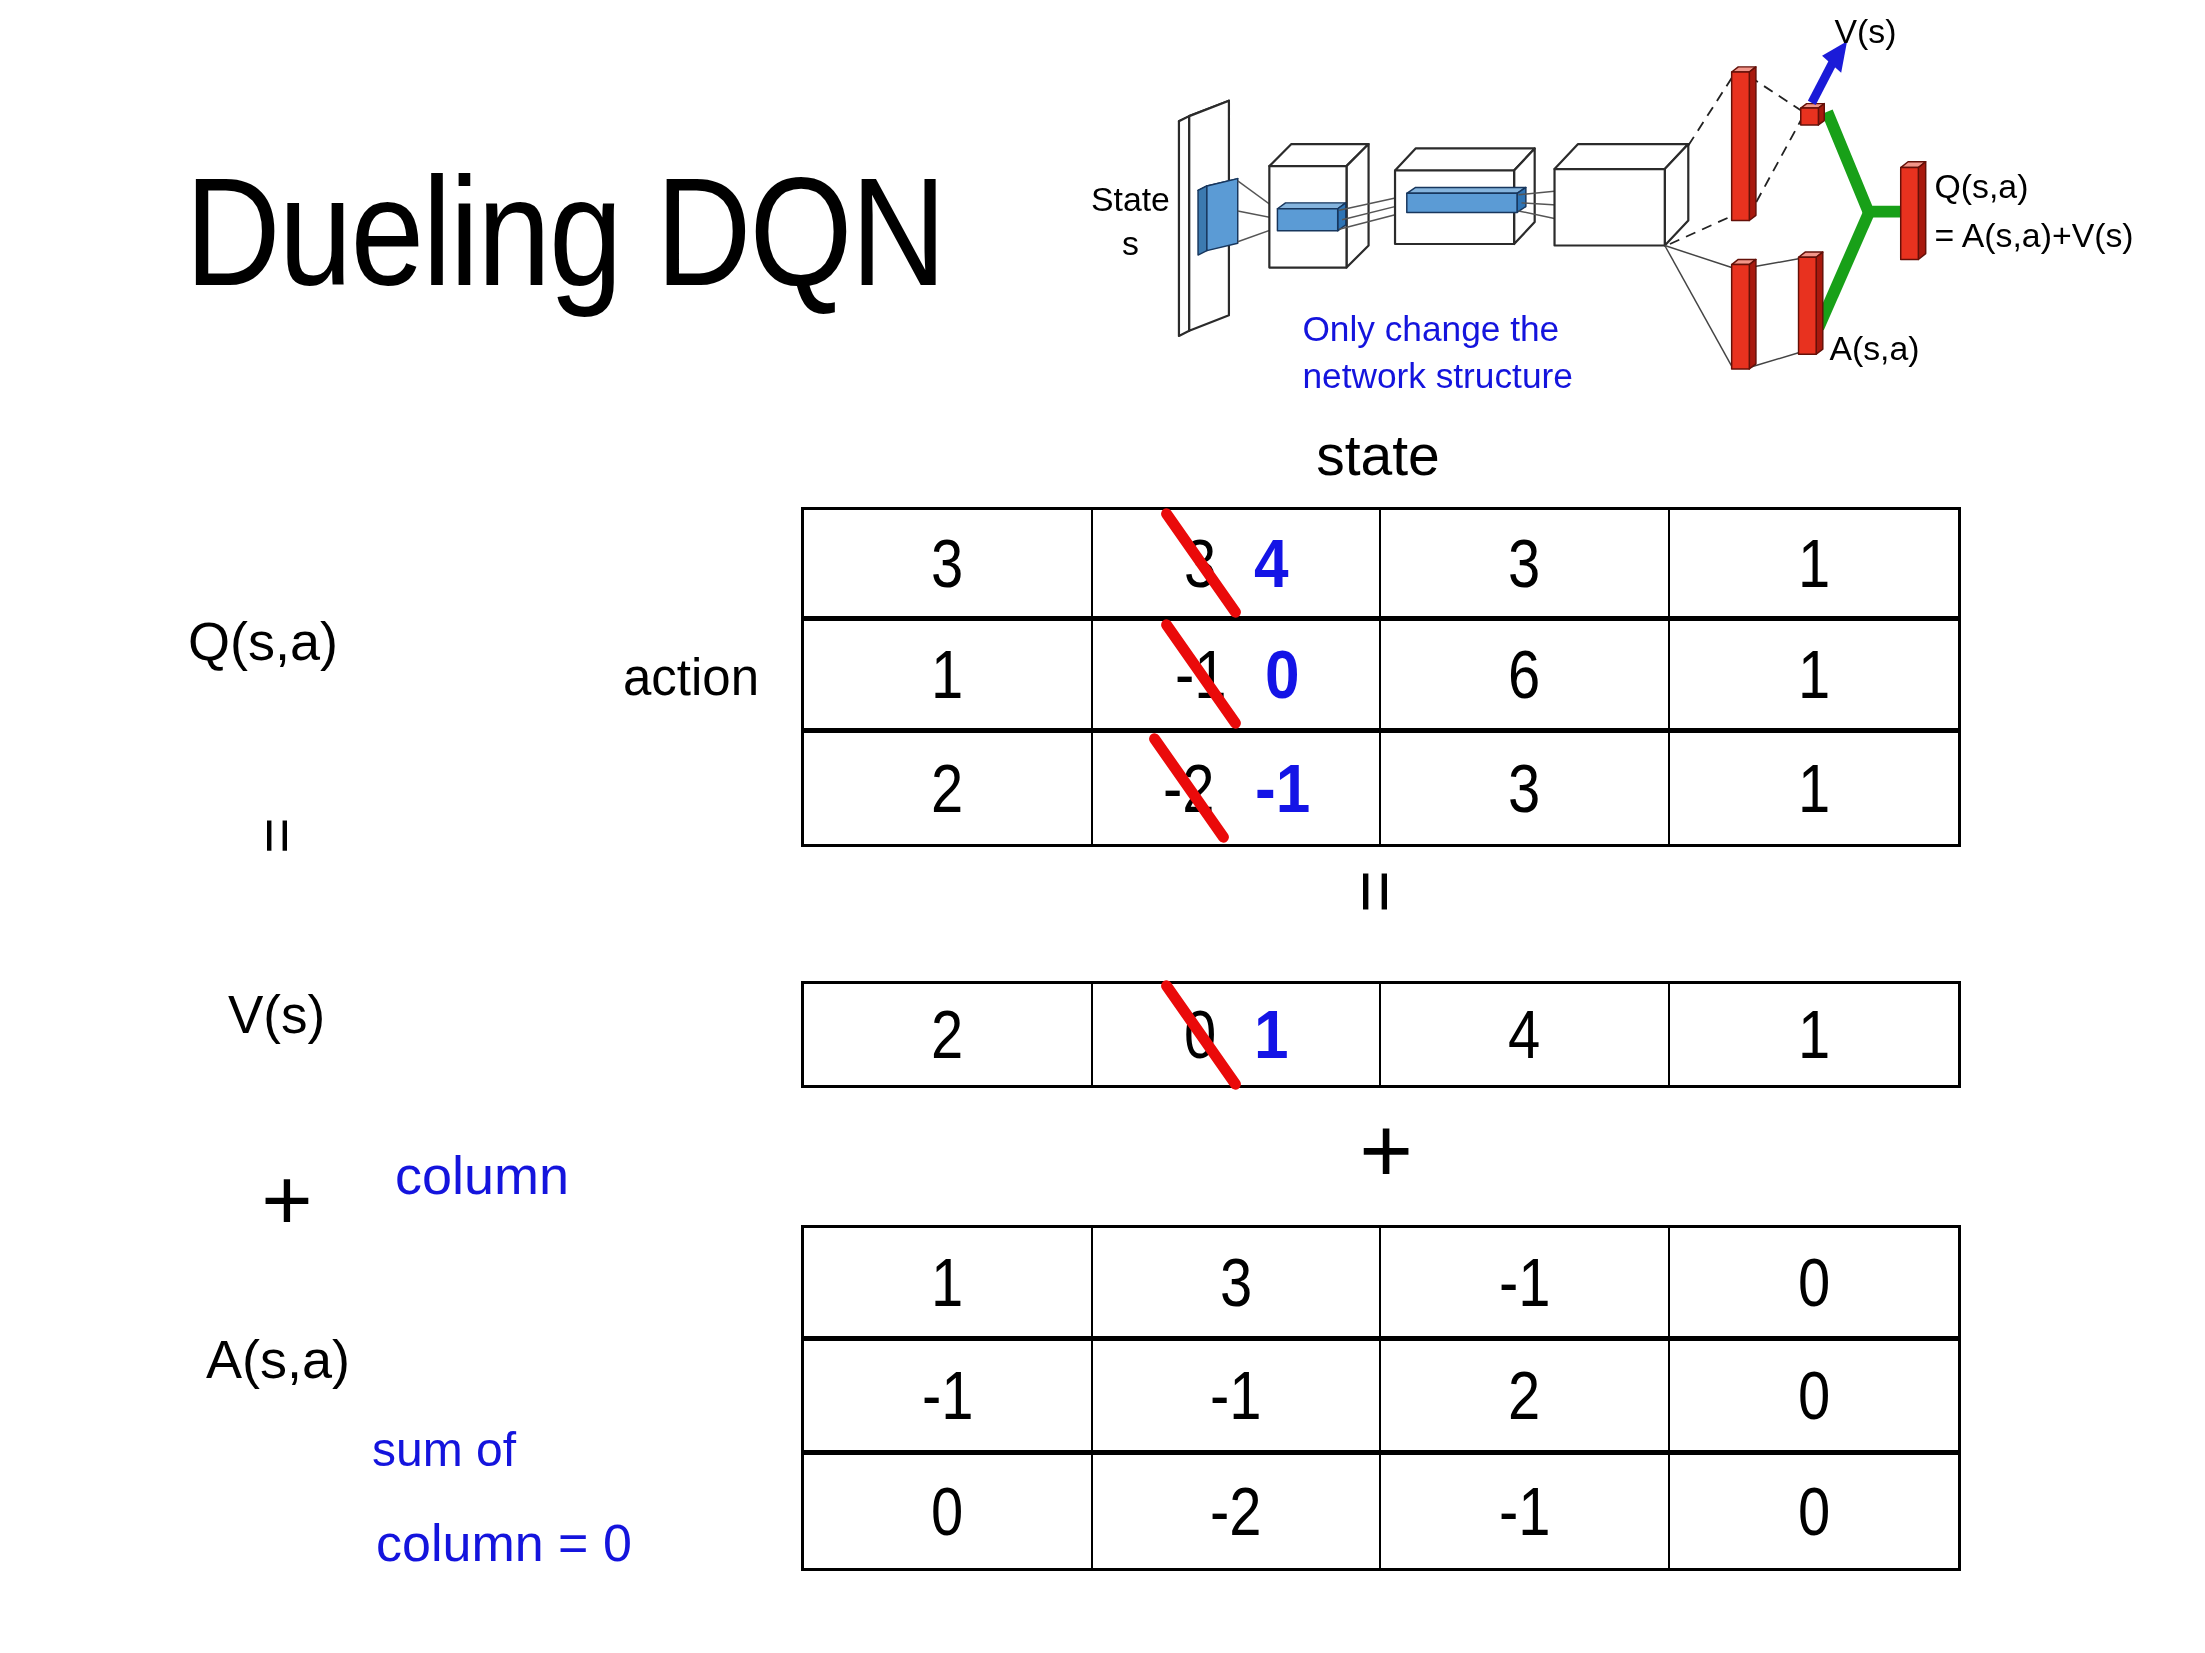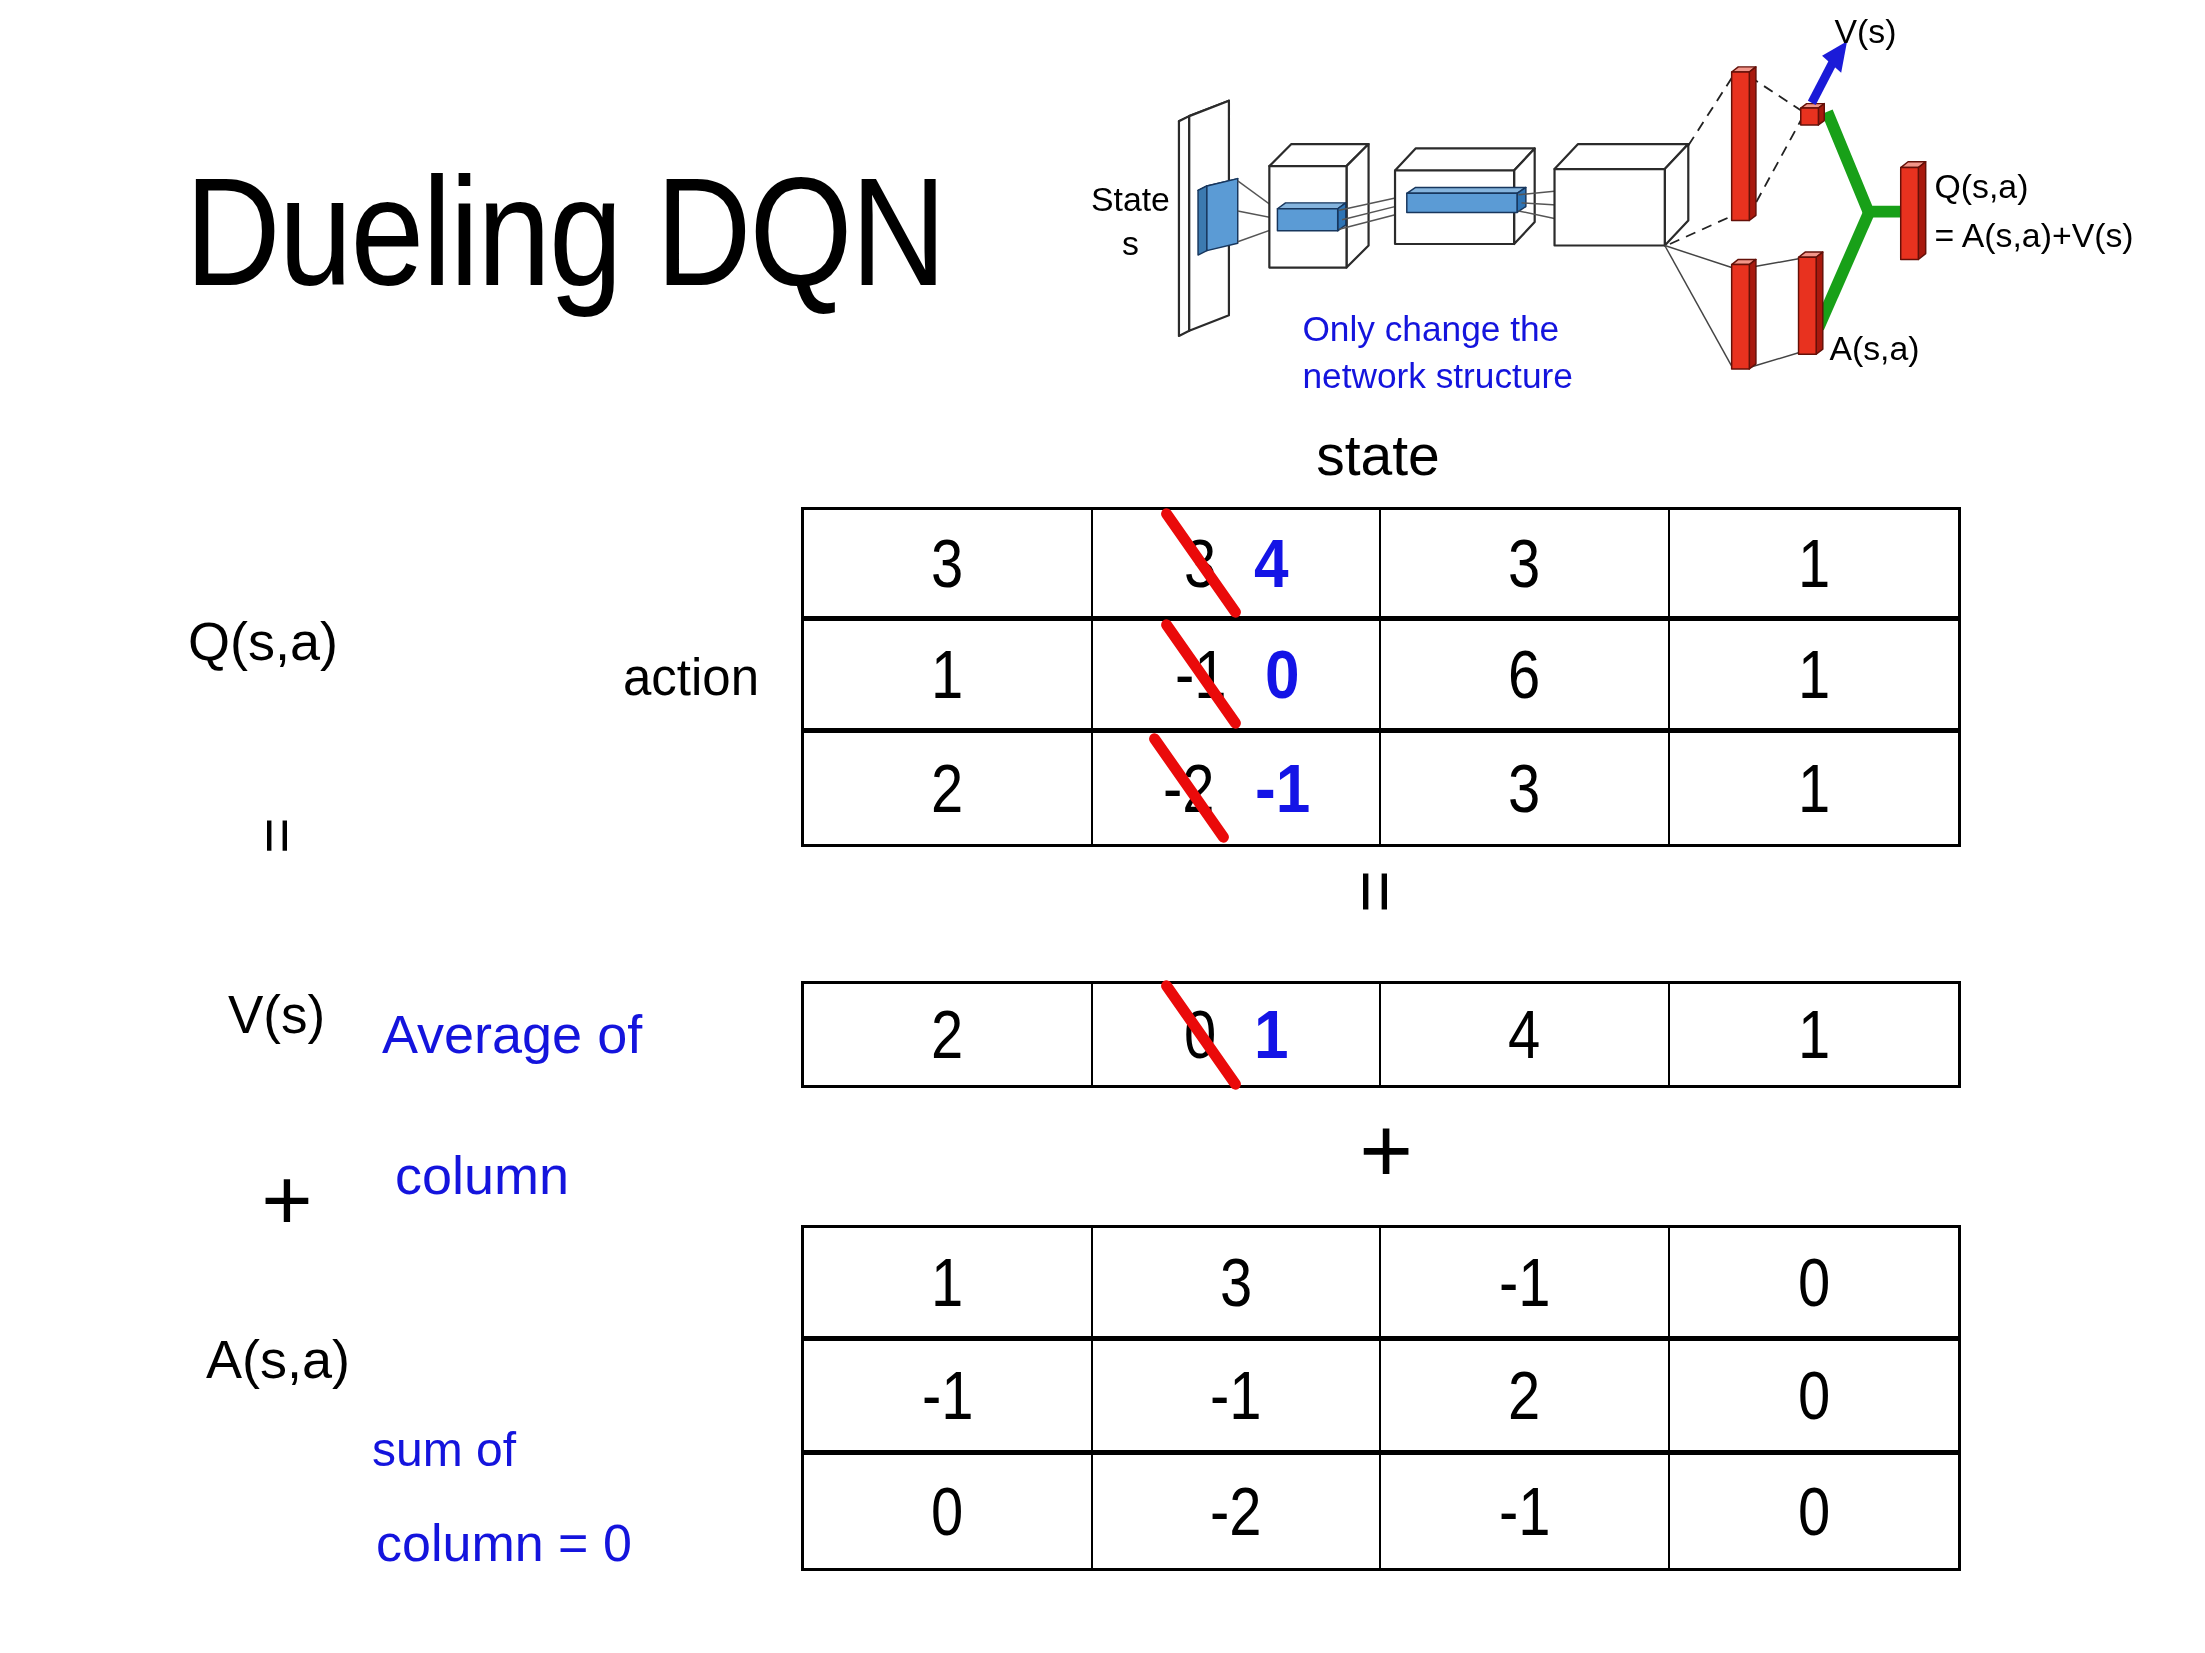--- a/index.html
+++ b/index.html
@@ -156,21 +156,20 @@
     <text x="1772" y="464" font-size="48" fill="#1414dd">Only change the</text>
     <text x="1772" y="528" font-size="48" fill="#1414dd">network structure</text>
   </svg>
 
   <div class="abs lbl" style="left:188px;top:610px;">Q(s,a)</div>
   <div class="abs lbl" style="left:587px;top:648px;font-size:51px;margin-left:36px;">action</div>
   <div class="abs center-flex" style="left:234px;top:798px;width:88px;height:74px;font-size:62px;">
       <span class="veq">=</span>
     </div>
   <div class="abs lbl" style="left:228px;top:984px;font-size:53px;">V(s)</div>
-  <div class="abs lbl blue" style="left:382px;top:1003px;font-size:54px;">Average of</div>
   <div class="abs lbl blue" style="left:395px;top:1144px;font-size:54px;">column</div>
   <div class="abs center-flex" style="left:243px;top:1156px;width:88px;height:88px;font-size:88px;">+</div>
   <div class="abs lbl" style="left:206px;top:1328px;">A(s,a)</div>
   <div class="abs lbl blue" style="left:372px;top:1422px;font-size:48px;">sum of</div>
   <div class="abs lbl blue" style="left:376px;top:1513px;font-size:52px;">column = 0</div>
 
   <div class="abs" style="left:801px;top:422px;width:1154px;text-align:center;font-size:57px;">state</div>
 
   <div class="tbl" style="left:801px;top:507px;width:1154px;height:334px;
        grid-template-columns:repeat(4,1fr);grid-template-rows:repeat(3,1fr);">

